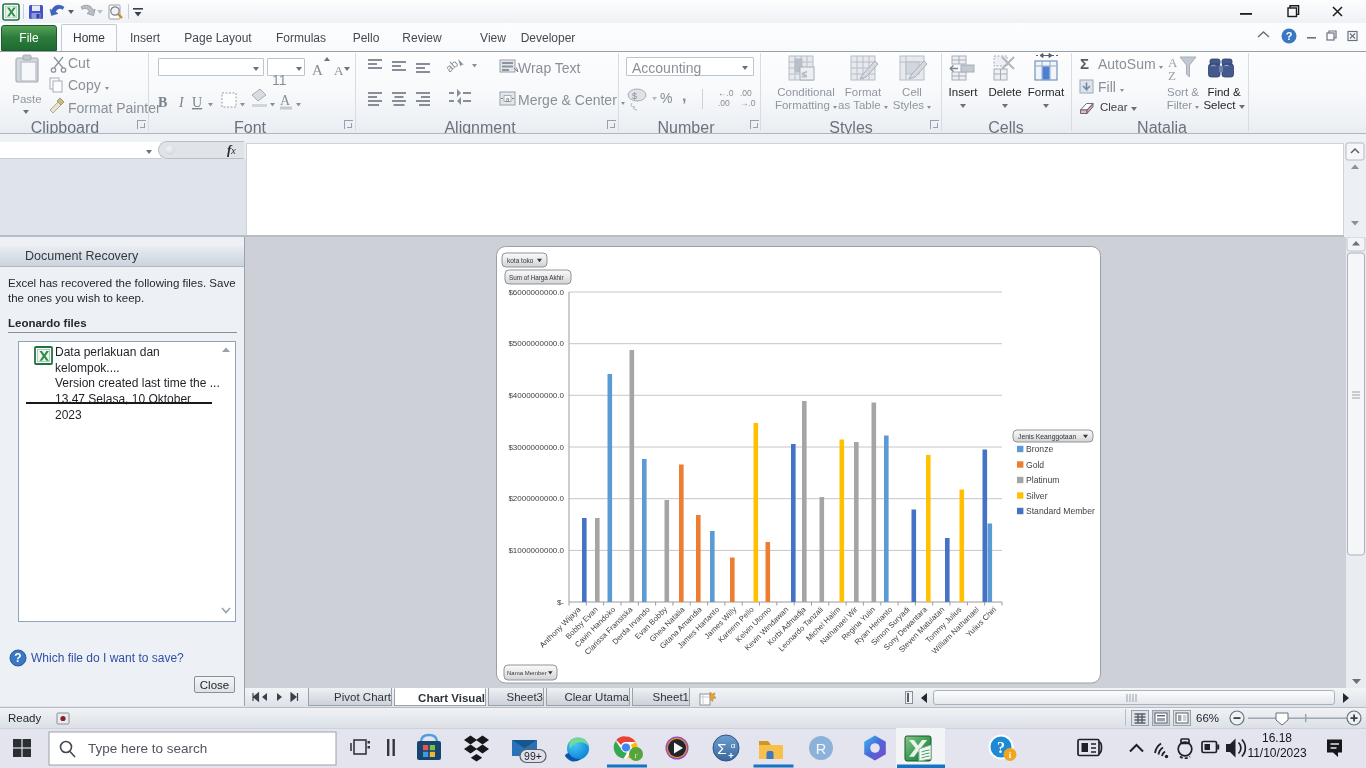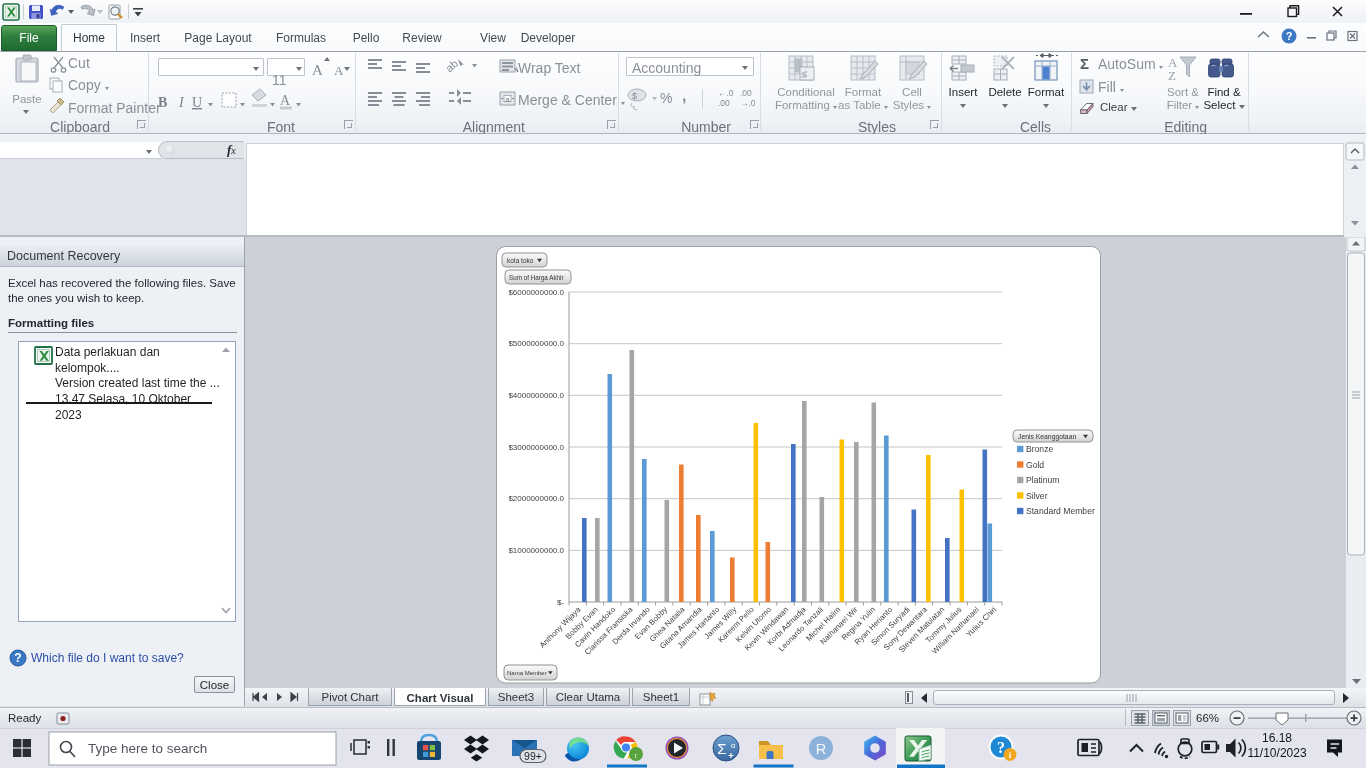--- a/index.html
+++ b/index.html
@@ -12,38 +12,38 @@
 
 #titlebar{left:0;top:0;width:1366px;height:23px;background:linear-gradient(#fdfdfe,#eef1f5)}
 #redbar{left:149px;top:1px;width:1069px;height:22px;background:linear-gradient(#f64848 0%,#e81414 35%,#dc0505 100%);color:#fff;font-size:12px;text-align:center;line-height:22px;border-bottom:2px solid #b90707}
 
 #tabrow{left:0;top:23px;width:1366px;height:28px;background:linear-gradient(#fcfdfe,#f8fafc)}
 .rtab{position:absolute;top:26px;height:25px;line-height:25px;font-size:12px;color:#444a52;text-align:center}
 #filetab{left:1px;top:25px;width:56px;height:26px;background:linear-gradient(#57a457,#2e7d3d 45%,#1e6b31);color:#fff;border-radius:3px 3px 0 0;border:1px solid #1d5c2c;font-size:12px;line-height:25px;text-align:center}
 #hometab{left:61px;top:24px;width:56px;height:27px;background:#fbfcfd;border:1px solid #c3cad2;border-bottom:none;border-radius:2px 2px 0 0;font-size:12px;line-height:26px;color:#33383f;text-align:center}
 
 #ribbon{left:0;top:51px;width:1366px;height:83px;background:linear-gradient(#fdfdfe,#f7f9fb 50%,#eef1f5 85%,#e9edf2);border-top:1px solid #98a1ab;border-bottom:1px solid #b0b7bf}
-.glabel{position:absolute;top:119px;font-size:14px;color:#6b727b;text-align:right}
+.glabel{position:absolute;top:119px;font-size:16px;color:#6b727b;text-align:center}
 .launch{position:absolute;top:120px;width:9px;height:9px;border-left:1px solid #98a0a9;border-top:1px solid #98a0a9}
 .launch:after{content:"";position:absolute;left:2px;top:2px;width:4px;height:4px;border-right:1.4px solid #98a0a9;border-bottom:1.4px solid #98a0a9}
 .rbtxt{position:absolute;font-size:14px;color:#8a9098;white-space:nowrap}
 .rbtxtd{position:absolute;font-size:11.5px;color:#3b4149;white-space:nowrap}
 .bigtxt{position:absolute;font-size:11.5px;color:#9097a0;text-align:center;line-height:13px;white-space:nowrap}
 .combo{position:absolute;background:#fff;border:1px solid #bcc4cd;border-radius:1px}
 
 #fxrow{left:0;top:143px;width:1366px;height:16px;background:#e8ecf1}
 #fxexp{left:0;top:159px;width:1366px;height:77px;background:#dfe3ea}
 
 #sheet{left:0;top:237px;width:1346px;height:451px;background:#cdd1d7}
 #docrec{left:0;top:237px;width:245px;height:469px;background:#edf0f5;border-right:1px solid #9aa2ac}
 
 #vscroll{left:1346px;top:237px;width:20px;height:451px;background:#e9ecf0}
 
 #tabsbar{left:0;top:688px;width:1366px;height:19px;background:linear-gradient(#f2f4f6,#dde2e8)}
-.stab{position:absolute;top:688px;height:18px;font-size:11.5px;line-height:18px;text-align:center;color:#2e343b;border:1px solid #9aa2ac;border-top:none;background:linear-gradient(#eef1f4,#ccd2d9)}
+.stab{position:absolute;top:688px;height:18px;font-size:11.5px;line-height:18px;text-align:right;color:#2e343b;border:1px solid #9aa2ac;border-top:none;background:linear-gradient(#eef1f4,#ccd2d9)}
 
 #statusbar{left:0;top:707px;width:1366px;height:21px;background:linear-gradient(#f0f2f5,#dce1e7);border-top:1px solid #b7bdc5}
 
 #taskbar{left:0;top:728px;width:1366px;height:40px;background:#e3e4ed;border-top:1px solid #cfd0da}
 </style></head>
 <body>
 <div id="s">
 <div class="ab" id="titlebar"></div>
 
 <svg class="ab" style="left:0;top:0" width="148" height="23" viewBox="0 0 148 23">
@@ -318,21 +318,21 @@
 <div class="bigtxt" style="left:964px;top:86px;width:82px;color:#23282e">Delete</div>
 <div class="ab arr" style="left:1002px;top:103px"><span class="dd"></span></div>
 <div class="bigtxt" style="left:1005px;top:86px;width:82px;color:#23282e">Format</div>
 <div class="ab arr" style="left:1043px;top:103px"><span class="dd"></span></div>
 <div class="glabel" style="left:961px;width:90px">Cells</div>
 <div class="rbtxt" style="left:1098px;top:56px">AutoSum <span class="dds"></span></div>
 <div class="rbtxt" style="left:1098px;top:79px">Fill <span class="dds"></span></div>
 <div class="rbtxtd" style="left:1100px;top:101px">Clear <span class="dd"></span></div>
 <div class="bigtxt" style="left:1142px;top:86px;width:82px">Sort &amp;<br>Filter <span class="dds"></span></div>
 <div class="bigtxt" style="left:1183px;top:86px;width:82px;color:#23282e">Find &amp;<br>Select <span class="dd"></span></div>
-<div class="glabel" style="left:1117px;width:90px">Editing</div>
+<div class="glabel" style="left:1117px;width:90px">Natalia</div>
 <div class="ab" id="fxrow"></div>
 <div class="ab" id="fxexp"></div>
 
 <div class="ab" style="left:0;top:134px;width:1366px;height:9px;background:#eef1f5"></div>
 <div class="ab" style="left:0px;top:142px;width:162px;height:17px;background:#fff;border-bottom:1px solid #c6cdd5"></div>
 <div class="ab arr" style="left:146px;top:149px"><span class="dd"></span></div>
 <div class="ab" style="left:158px;top:141px;width:86px;height:18px;background:#e0e4e9;border:1px solid #b7bec7;border-radius:10px 0 0 10px;border-right:none"></div>
 <div class="ab" style="left:165px;top:145px;width:10px;height:10px;background:radial-gradient(circle at 40% 35%, #f2f4f6, #c9ced5);border-radius:50%"></div>
 <div class="ab" style="left:227px;top:142px;width:17px;height:15px;font-size:13px;font-style:italic;font-family:'Liberation Serif',serif;color:#23282e"><b><i>f</i></b><span style="font-size:10px"><i>x</i></span></div>
 <div class="ab" style="left:246px;top:143px;width:1098px;height:93px;background:#fff;border:1px solid #cdd3da"></div>
@@ -341,23 +341,23 @@
 <svg class="ab" style="left:1344px;top:141px" width="22" height="96" viewBox="0 0 22 96">
  <rect x="0" y="0" width="22" height="96" fill="#eceff3"></rect>
  <rect x="2" y="2" width="18" height="17" rx="2" fill="#f5f7f9" stroke="#b4bbc4"></rect>
  <path d="M7 12 l4 -4 l4 4" fill="none" stroke="#5a6067" stroke-width="1.5"></path>
  <path d="M7 28 l4 -4.5 l4 4.5 z" fill="#8a9098"></path>
  <path d="M7 80 l4 4.5 l4 -4.5 z" fill="#8a9098"></path>
 </svg>
 <div class="ab" id="sheet"></div>
 <div class="ab" id="docrec"></div>
 
-<div class="ab" style="left:0;top:246px;width:244px;height:21px;background:linear-gradient(#e9edf3,#ccd3dc);border-bottom:1px solid #b0b7c0;color:#33383f;font-size:12.5px;line-height:21px;padding-left:7px">Document Recovery</div>
+<div class="ab" style="left:0;top:246px;width:244px;height:21px;background:linear-gradient(#e9edf3,#ccd3dc);border-bottom:1px solid #b0b7c0;color:#33383f;font-size:12.5px;line-height:21px;padding-left:25px">Document Recovery</div>
 <div class="ab" style="left:8px;top:276px;width:232px;font-size:11.5px;color:#23282e;line-height:15px">Excel has recovered the following files.  Save the ones you wish to keep.</div>
-<div class="ab" style="left:8px;top:317px;font-size:11.5px;font-weight:bold;color:#23282e">Formatting files</div>
+<div class="ab" style="left:8px;top:317px;font-size:11.5px;font-weight:bold;color:#23282e">Leonardo files</div>
 <div class="ab" style="left:8px;top:332px;width:229px;height:1px;background:#8a9098"></div>
 <div class="ab" style="left:18px;top:341px;width:218px;height:281px;background:#fff;border:1px solid #90a4bd"></div>
 <svg class="ab" style="left:33px;top:344px" width="190" height="50" viewBox="0 0 190 50">
  <rect x="2" y="3" width="17" height="17" rx="1" fill="#fff" stroke="#217346" stroke-width="1.8"></rect>
  <rect x="4.5" y="5.5" width="12" height="12" fill="#eef5ee" stroke="#9cc3a8" stroke-width="0.8"></rect>
  <path d="M6.5 7 L9.8 12 L6.5 16.8 L9 16.8 L11.2 13.7 L13.4 16.8 L15.9 16.8 L12.6 12 L15.9 7 L13.4 7 L11.2 10.2 L9 7 Z" fill="#2f8f46"></path>
 </svg>
 <div class="ab" style="left:55px;top:345px;width:165px;font-size:12px;color:#1d2127;line-height:15.7px">Data perlakuan dan kelompok....<br>Version created last time the ...<br>13.47 Selasa, 10 Oktober 2023</div>
 <div class="ab" style="left:26px;top:402px;width:186px;height:2px;background:#17191c"></div>
 <svg class="ab" style="left:218px;top:344px" width="16" height="276" viewBox="0 0 16 276">

